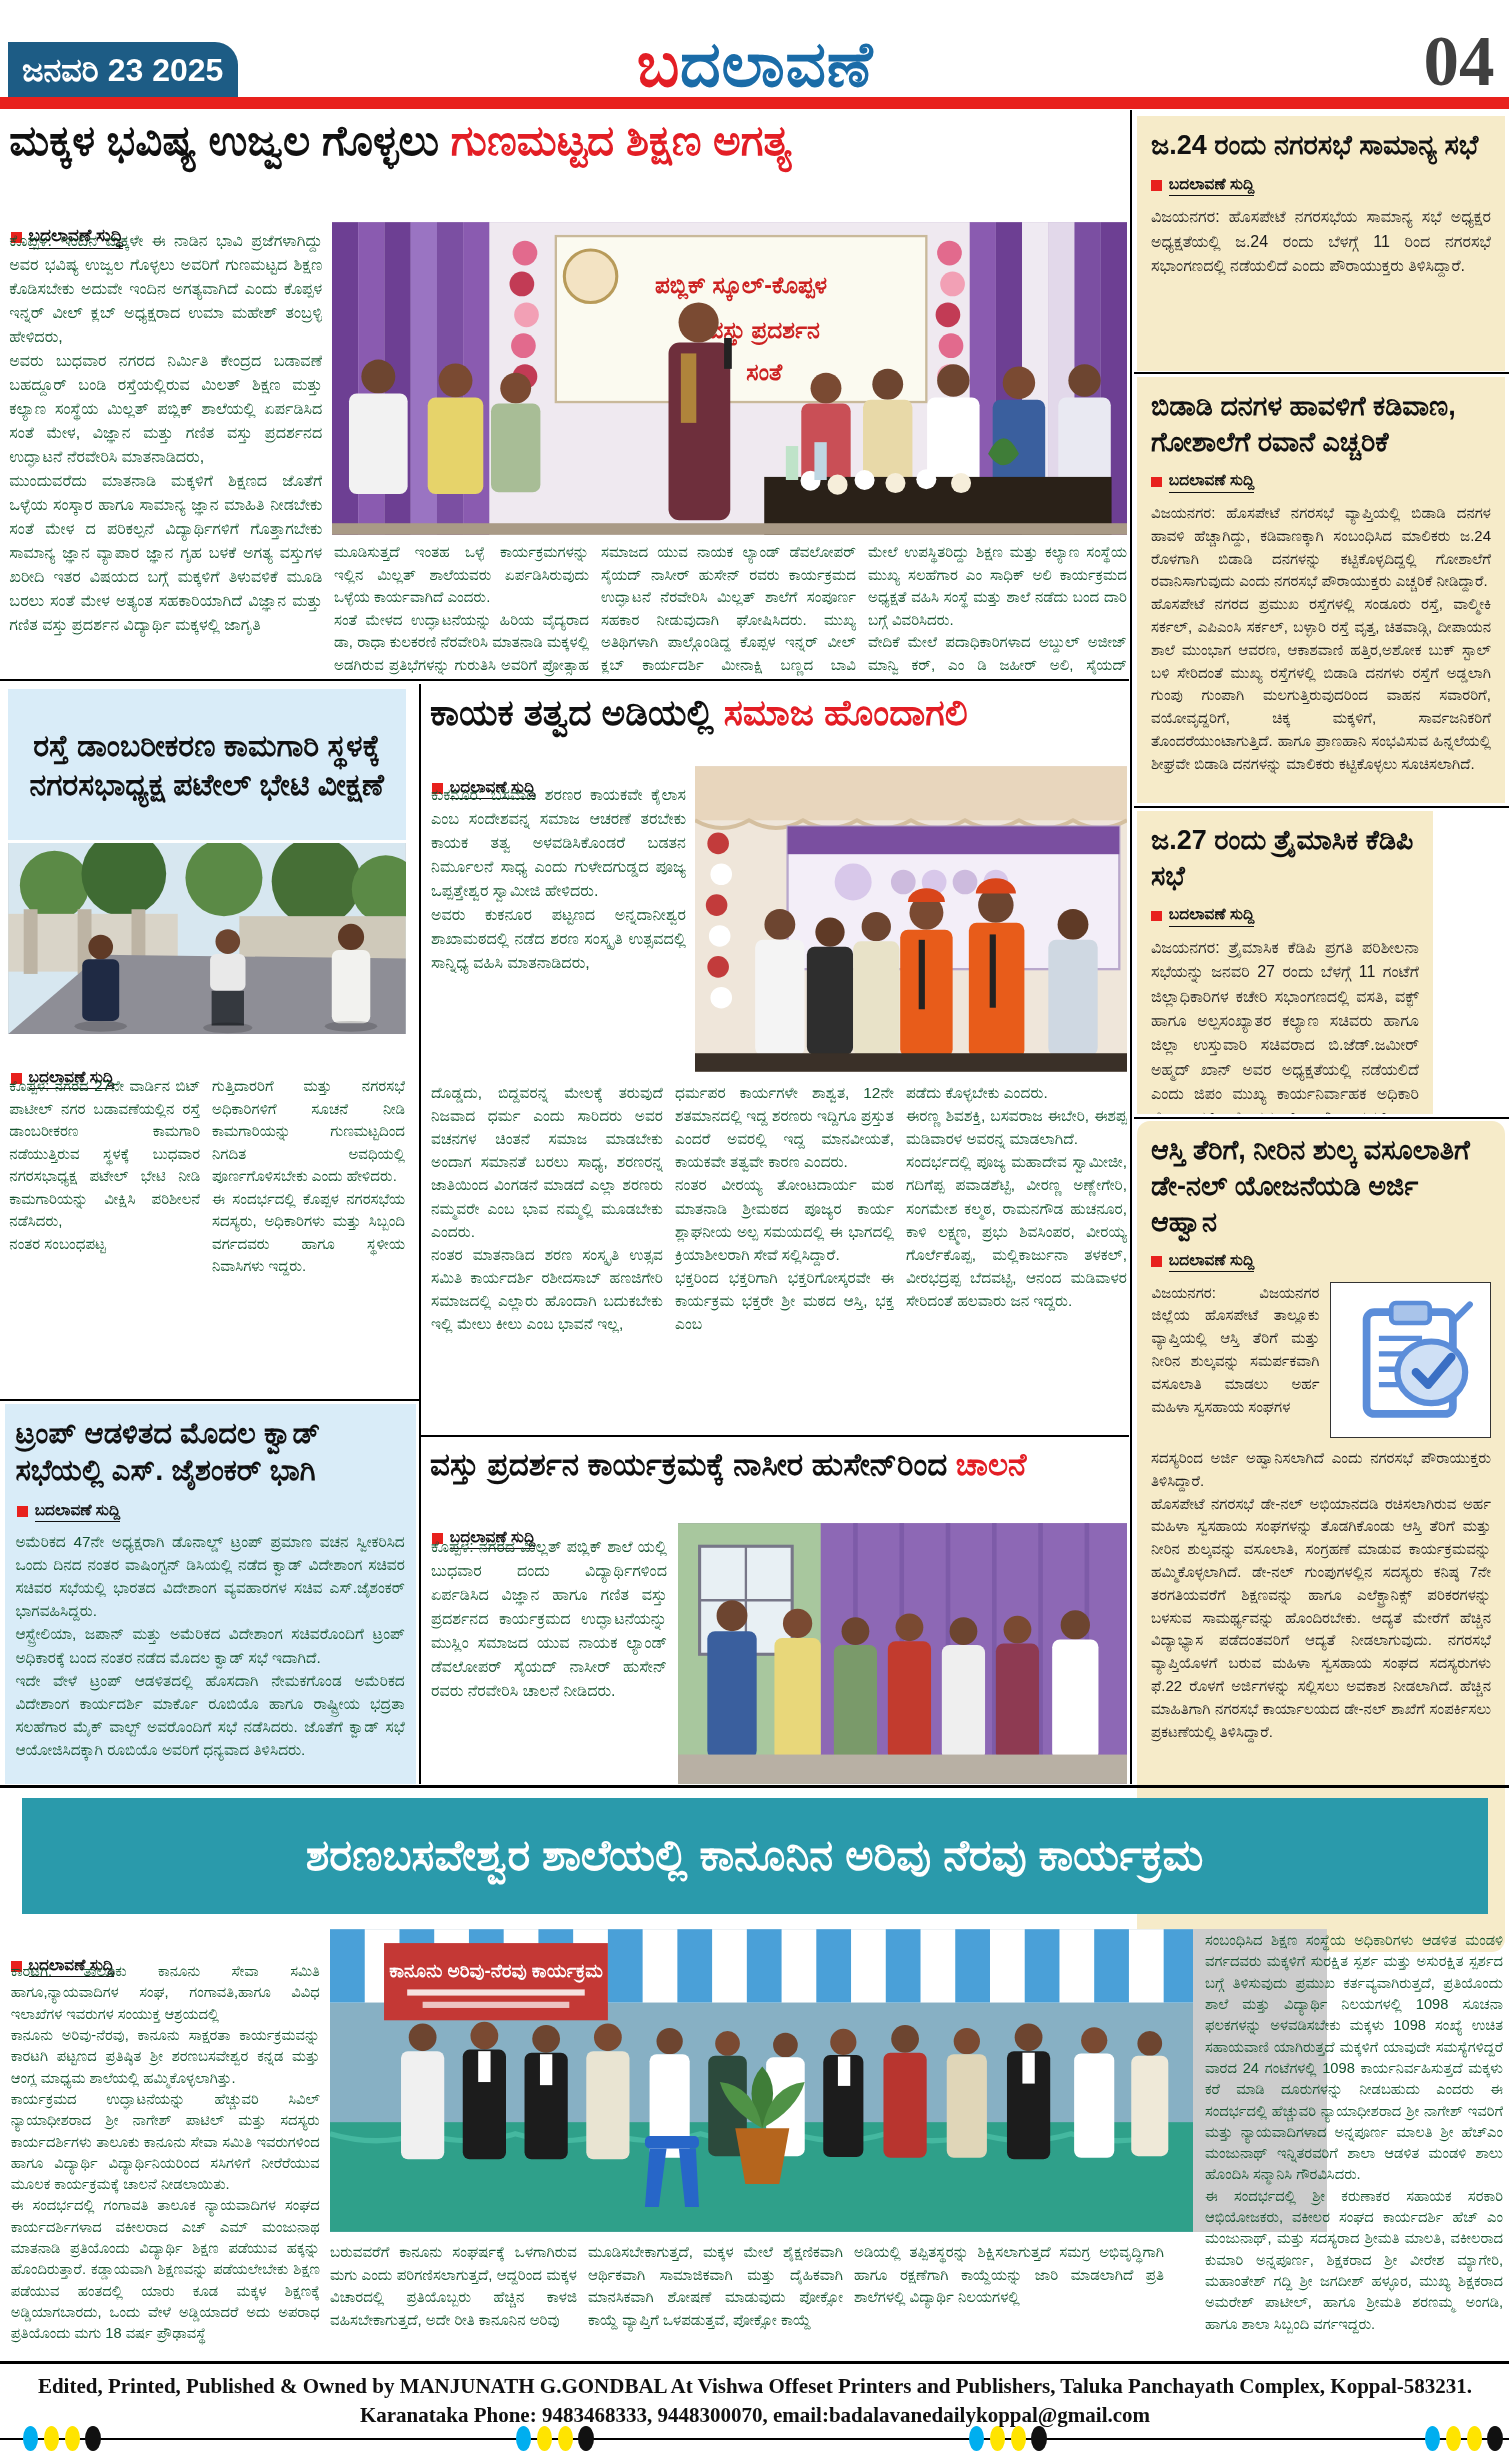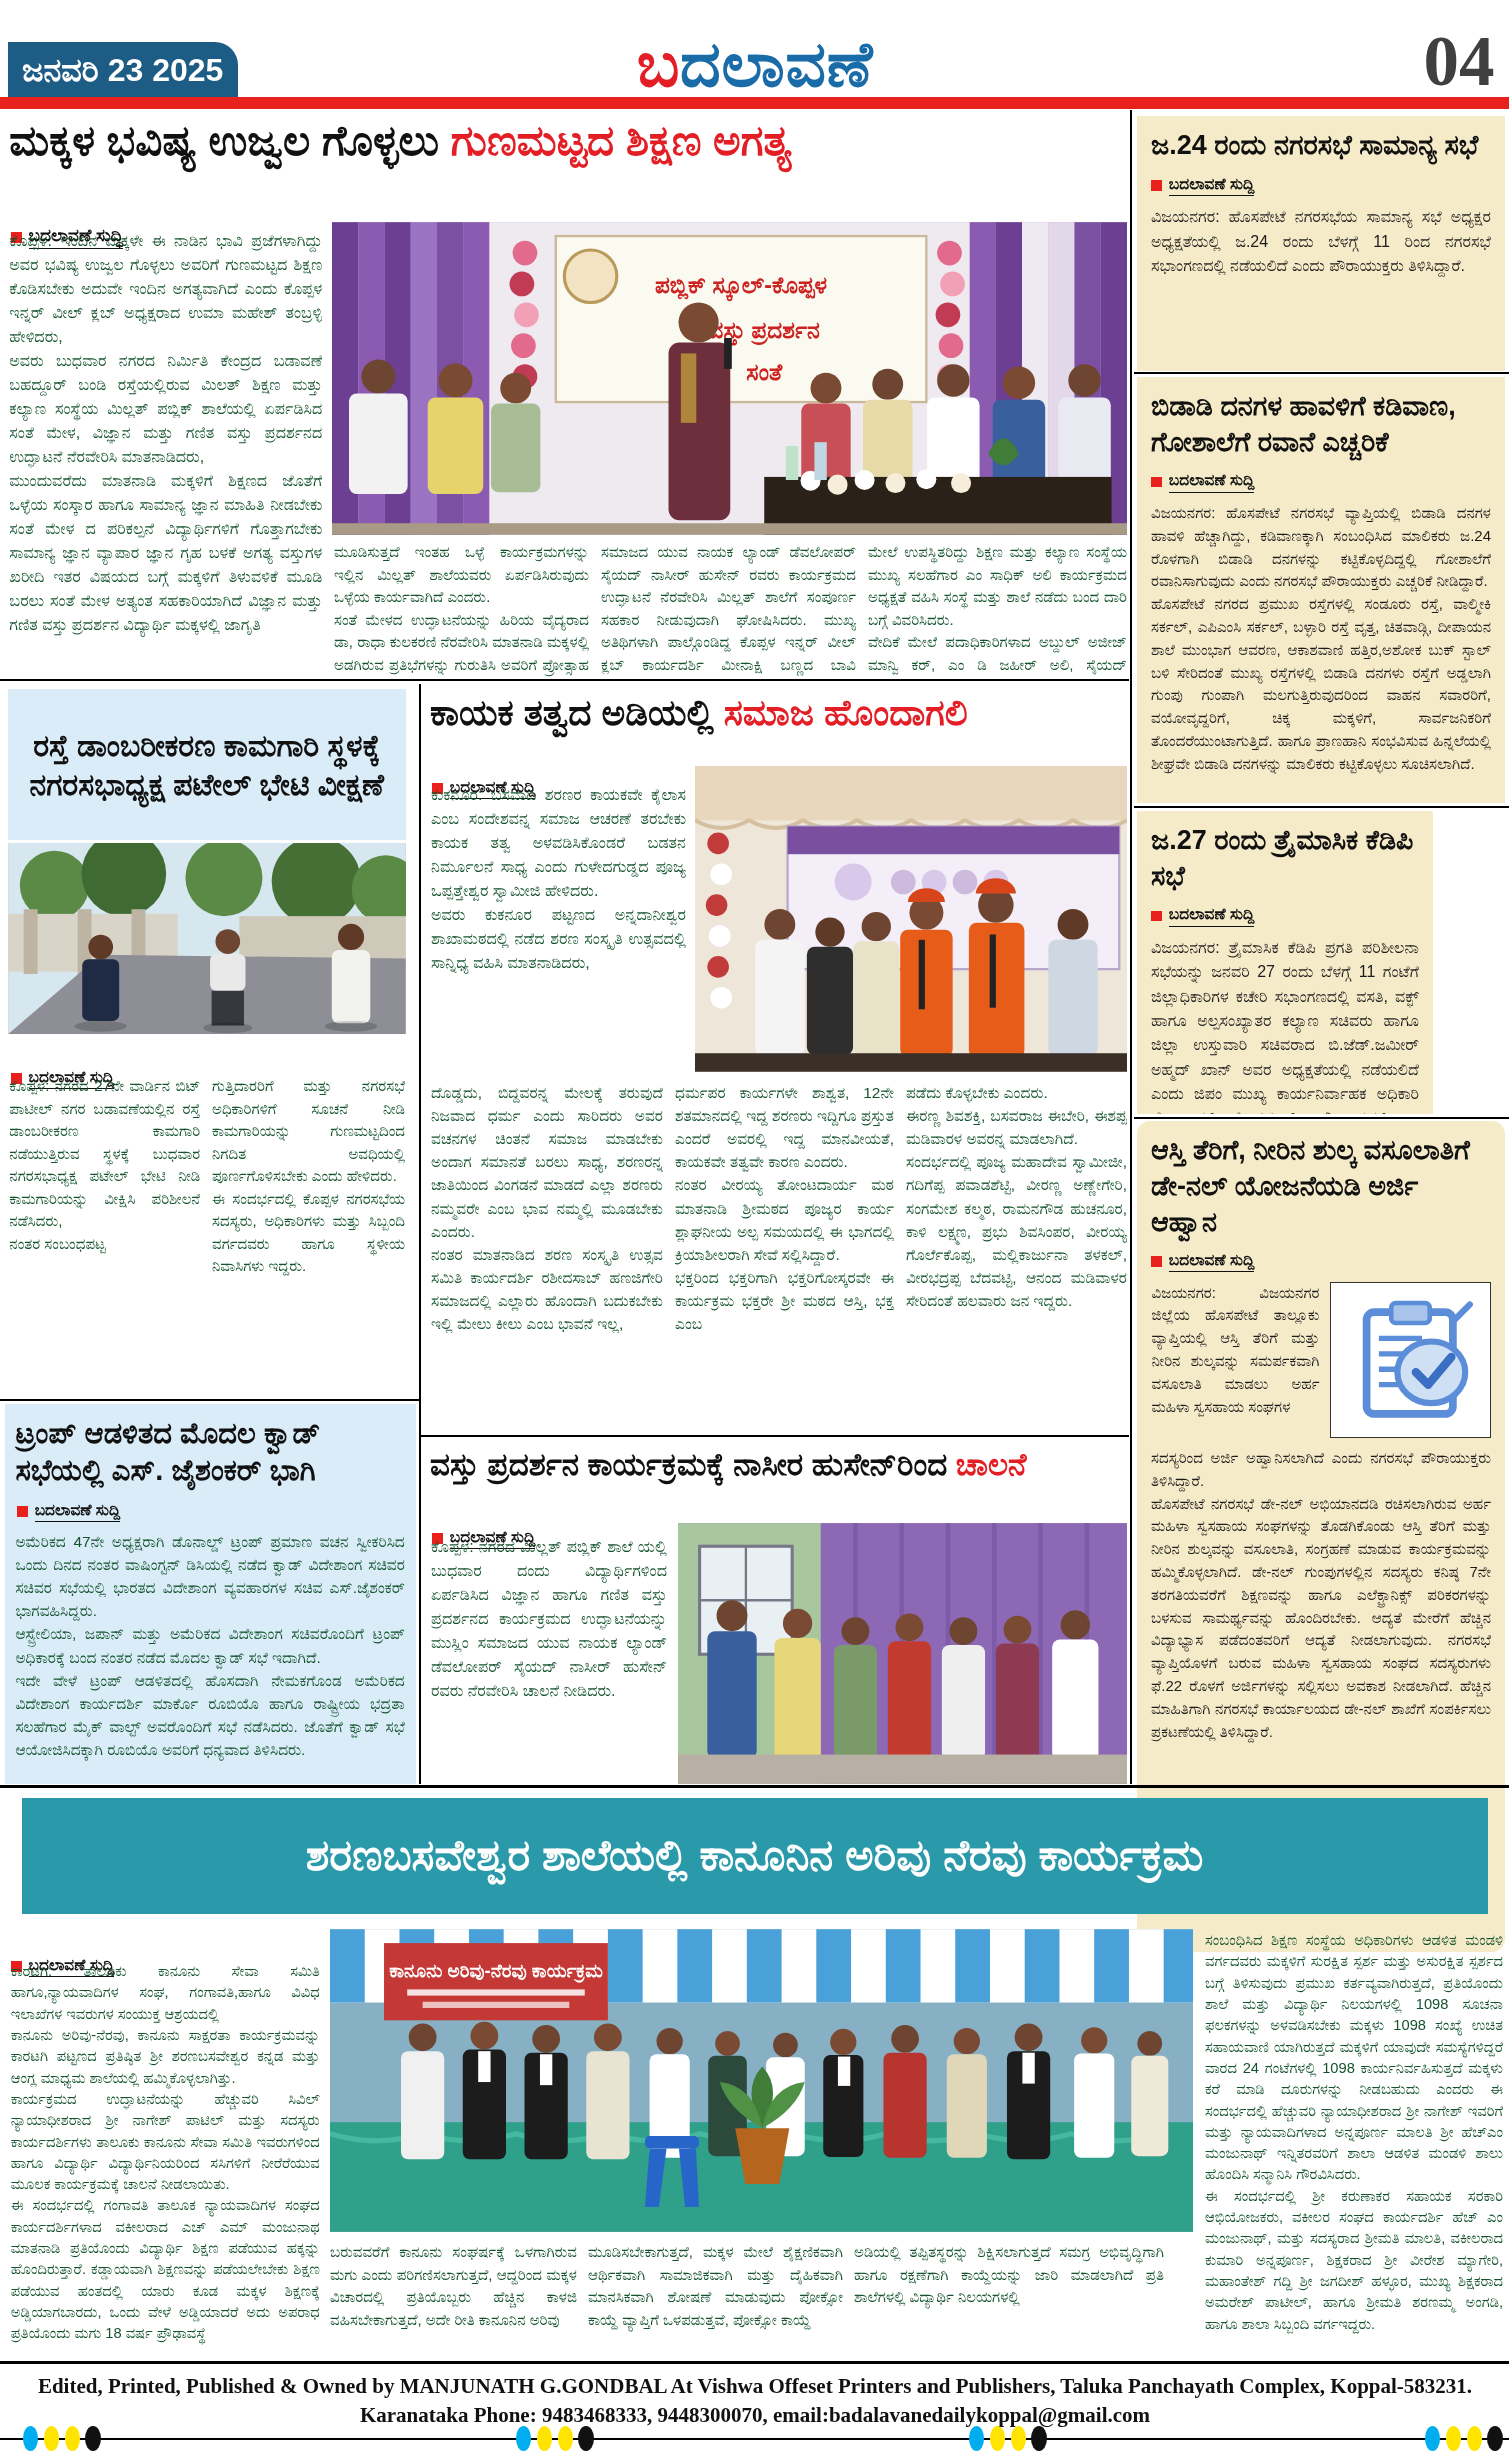--- a/index.html
+++ b/index.html
@@ -360,21 +360,21 @@
   </div>
   <div class="abs byline" style="left:10.8px;top:1932px;">
     <span class="sq"></span>
     <span class="lbl" style="font-size:15.4px;">ಬದಲಾವಣೆ ಸುದ್ದಿ</span>
   </div>
   <div class="abs body-text" style="left:10.8px;top:1961px;width:309px;height:395px;font-size:14.7px;line-height:1.45;">ಕಾರಟಗಿ: ತಾಲೂಕು ಕಾನೂನು ಸೇವಾ ಸಮಿತಿ ಹಾಗೂ,ನ್ಯಾಯವಾದಿಗಳ ಸಂಘ, ಗಂಗಾವತಿ,ಹಾಗೂ ವಿವಿಧ ಇಲಾಖೆಗಳ ಇವರುಗಳ ಸಂಯುಕ್ತ ಆಶ್ರಯದಲ್ಲಿ
 ಕಾನೂನು ಅರಿವು-ನೆರವು, ಕಾನೂನು ಸಾಕ್ಷರತಾ ಕಾರ್ಯಕ್ರಮವನ್ನು ಕಾರಟಗಿ ಪಟ್ಟಣದ ಪ್ರತಿಷ್ಠಿತ ಶ್ರೀ ಶರಣಬಸವೇಶ್ವರ ಕನ್ನಡ ಮತ್ತು ಆಂಗ್ಲ ಮಾಧ್ಯಮ ಶಾಲೆಯಲ್ಲಿ ಹಮ್ಮಿಕೊಳ್ಳಲಾಗಿತ್ತು.
 ಕಾರ್ಯಕ್ರಮದ ಉದ್ಘಾಟನೆಯನ್ನು ಹೆಚ್ಚುವರಿ ಸಿವಿಲ್ ನ್ಯಾಯಾಧೀಶರಾದ ಶ್ರೀ ನಾಗೇಶ್ ಪಾಟಿಲ್ ಮತ್ತು ಸದಸ್ಯರು ಕಾರ್ಯದರ್ಶಿಗಳು ತಾಲೂಕು ಕಾನೂನು ಸೇವಾ ಸಮಿತಿ ಇವರುಗಳಿಂದ ಹಾಗೂ ವಿದ್ಯಾರ್ಥಿ ವಿದ್ಯಾರ್ಥಿನಿಯರಿಂದ ಸಸಿಗಳಿಗೆ ನೀರೆರೆಯುವ ಮೂಲಕ ಕಾರ್ಯಕ್ರಮಕ್ಕೆ ಚಾಲನೆ ನೀಡಲಾಯಿತು.
 ಈ ಸಂದರ್ಭದಲ್ಲಿ ಗಂಗಾವತಿ ತಾಲೂಕ ನ್ಯಾಯವಾದಿಗಳ ಸಂಘದ ಕಾರ್ಯದರ್ಶಿಗಳಾದ ವಕೀಲರಾದ ಎಚ್ ಎಮ್ ಮಂಜುನಾಥ ಮಾತನಾಡಿ ಪ್ರತಿಯೊಂದು ವಿದ್ಯಾರ್ಥಿ ಶಿಕ್ಷಣ ಪಡೆಯುವ ಹಕ್ಕನ್ನು ಹೊಂದಿರುತ್ತಾರೆ. ಕಡ್ಡಾಯವಾಗಿ ಶಿಕ್ಷಣವನ್ನು ಪಡೆಯಲೇಬೇಕು ಶಿಕ್ಷಣ ಪಡೆಯುವ ಹಂತದಲ್ಲಿ ಯಾರು ಕೂಡ ಮಕ್ಕಳ ಶಿಕ್ಷಣಕ್ಕೆ ಅಡ್ಡಿಯಾಗಬಾರದು, ಒಂದು ವೇಳೆ ಅಡ್ಡಿಯಾದರೆ ಅದು ಅಪರಾಧ ಪ್ರತಿಯೊಂದು ಮಗು 18 ವರ್ಷ ಪ್ರೌಢಾವಸ್ಥೆ</div>
 
-  <div class="abs photo" style="left:330px;top:1929px;width:863px;height:303px;">
+  <div class="abs photo" style="left:330px;top:1929px;width:997px;height:303px;">
     <svg width="863" height="303" viewBox="0 0 1118 392">
       <rect width="1118" height="392" fill="#87b0c4"></rect>
       <g>
         <rect x="0" y="0" width="1118" height="95" fill="#ffffff"></rect>
         <rect x="0" y="0" width="45" height="95" fill="#4aa0d8"></rect>
           <rect x="90" y="0" width="45" height="95" fill="#4aa0d8"></rect>
         <rect x="180" y="0" width="45" height="95" fill="#4aa0d8"></rect>
           <rect x="270" y="0" width="45" height="95" fill="#4aa0d8"></rect>
         <rect x="360" y="0" width="45" height="95" fill="#4aa0d8"></rect>
           <rect x="450" y="0" width="45" height="95" fill="#4aa0d8"></rect>

